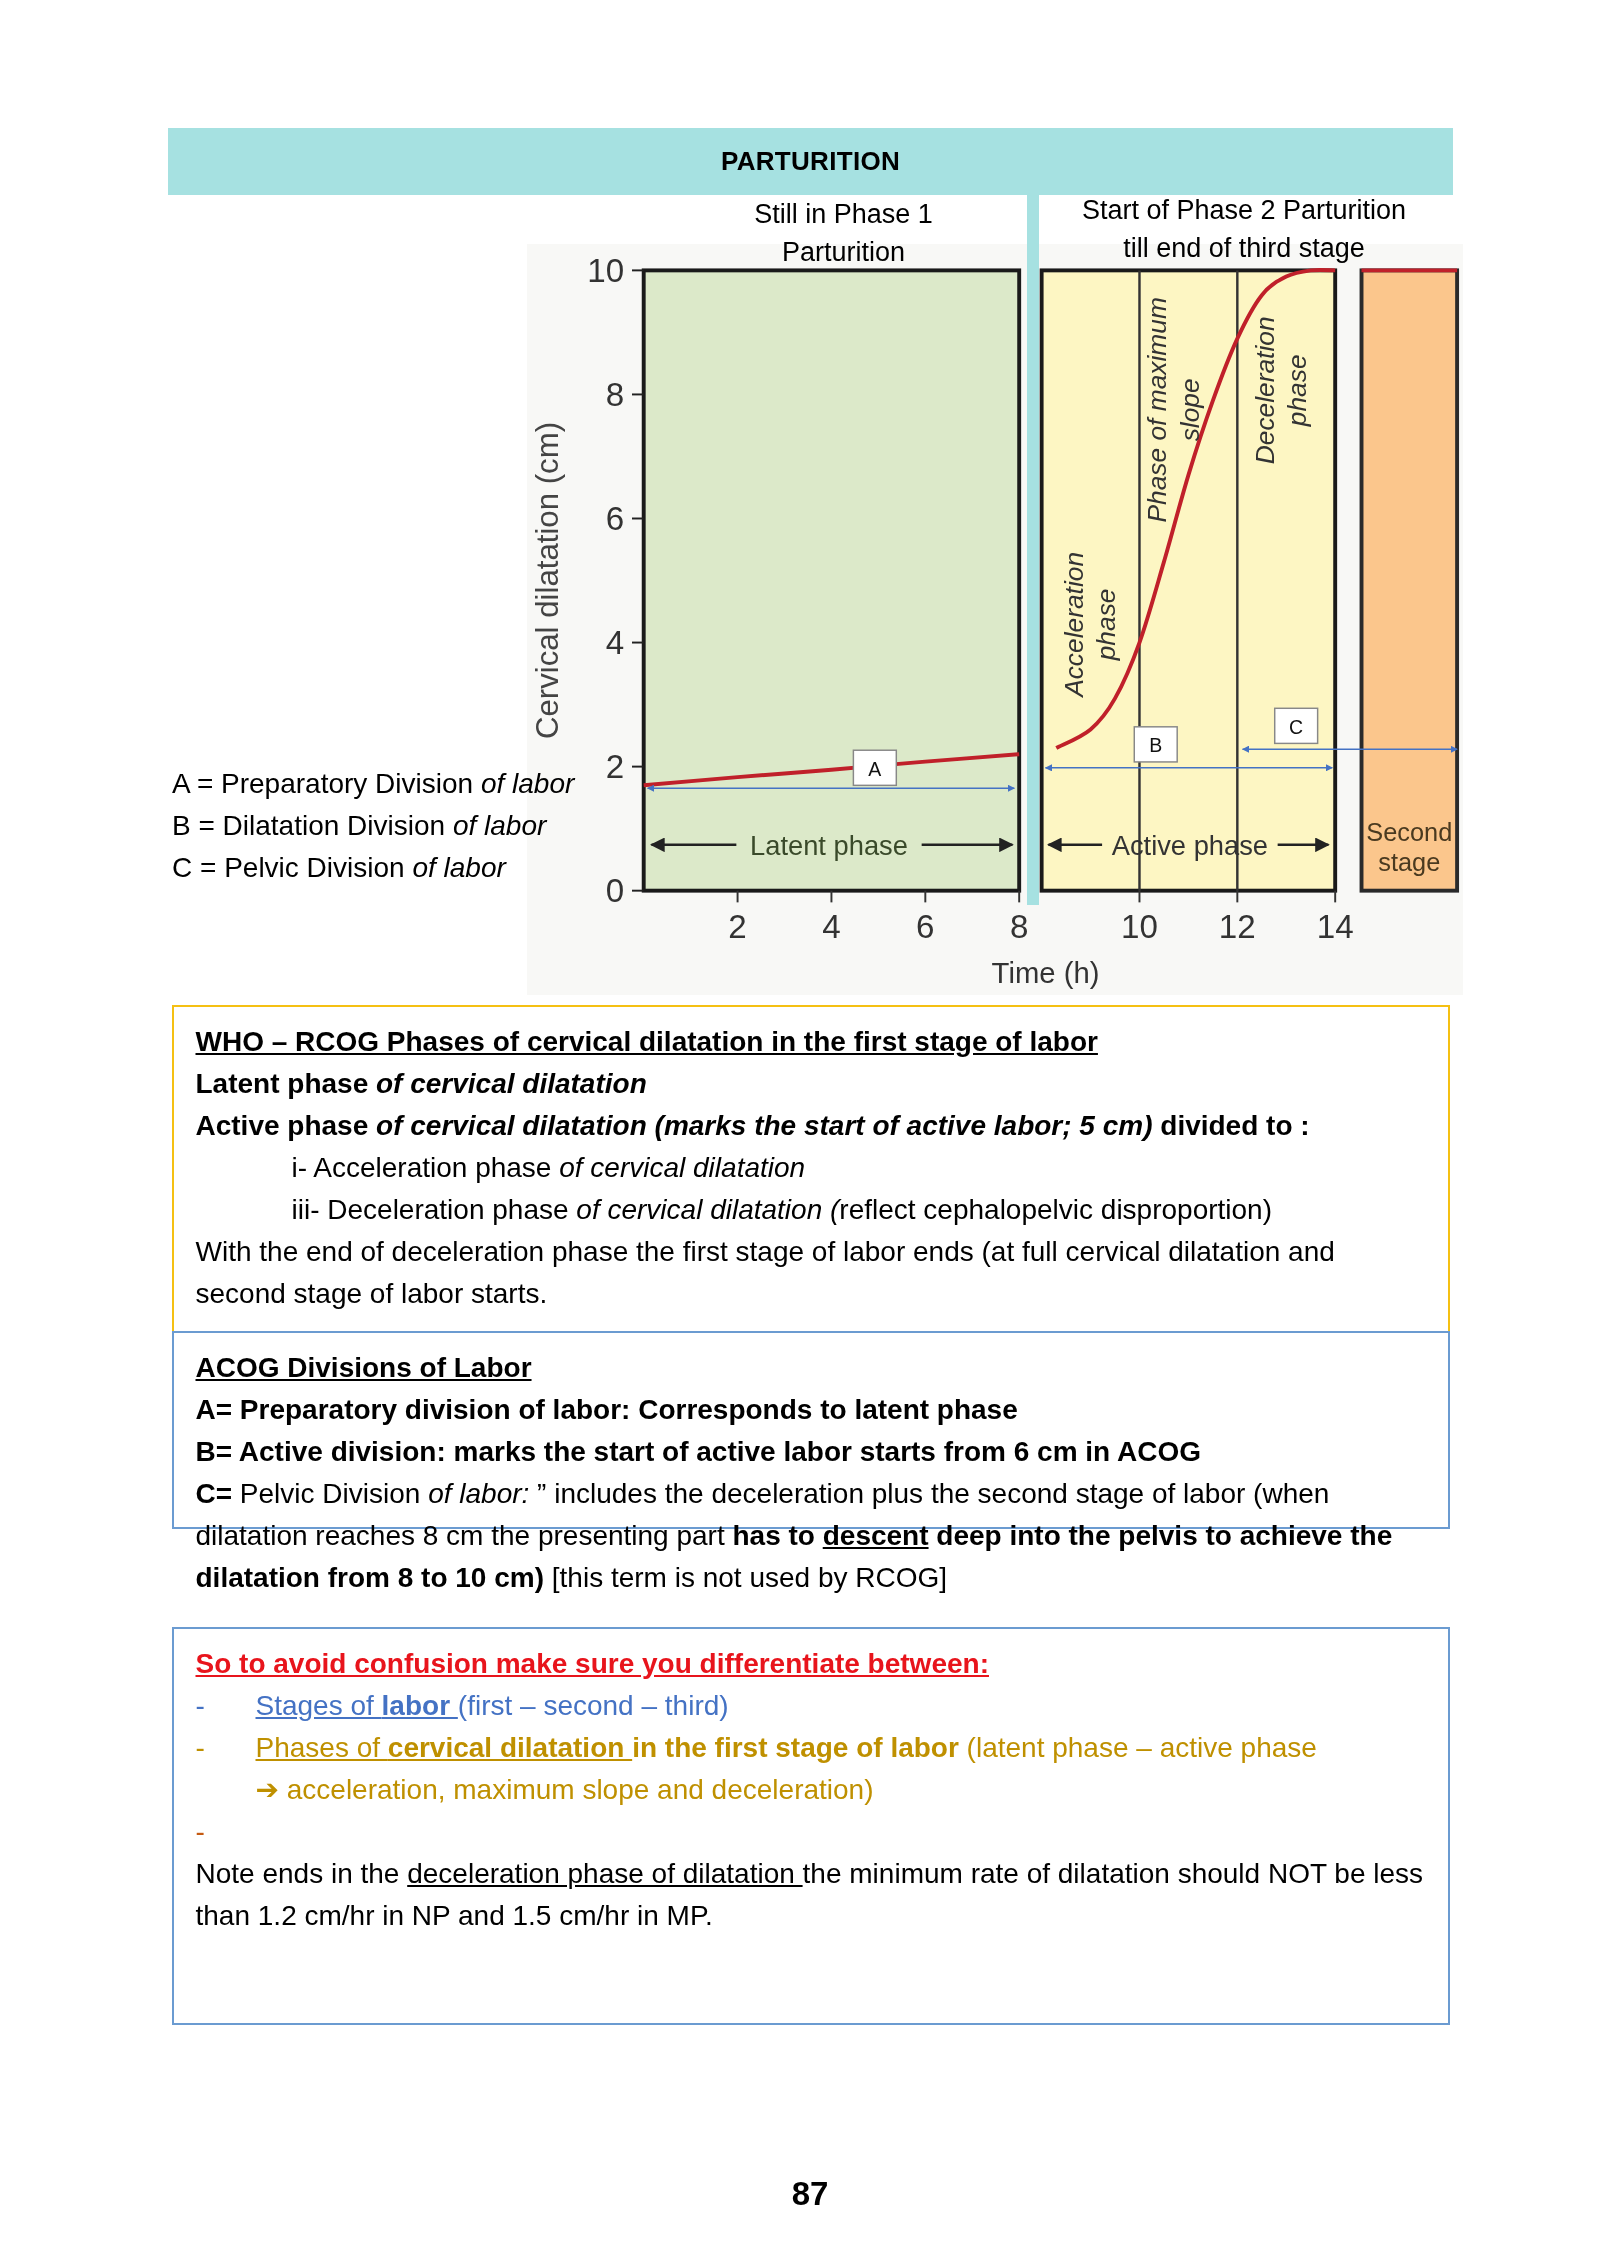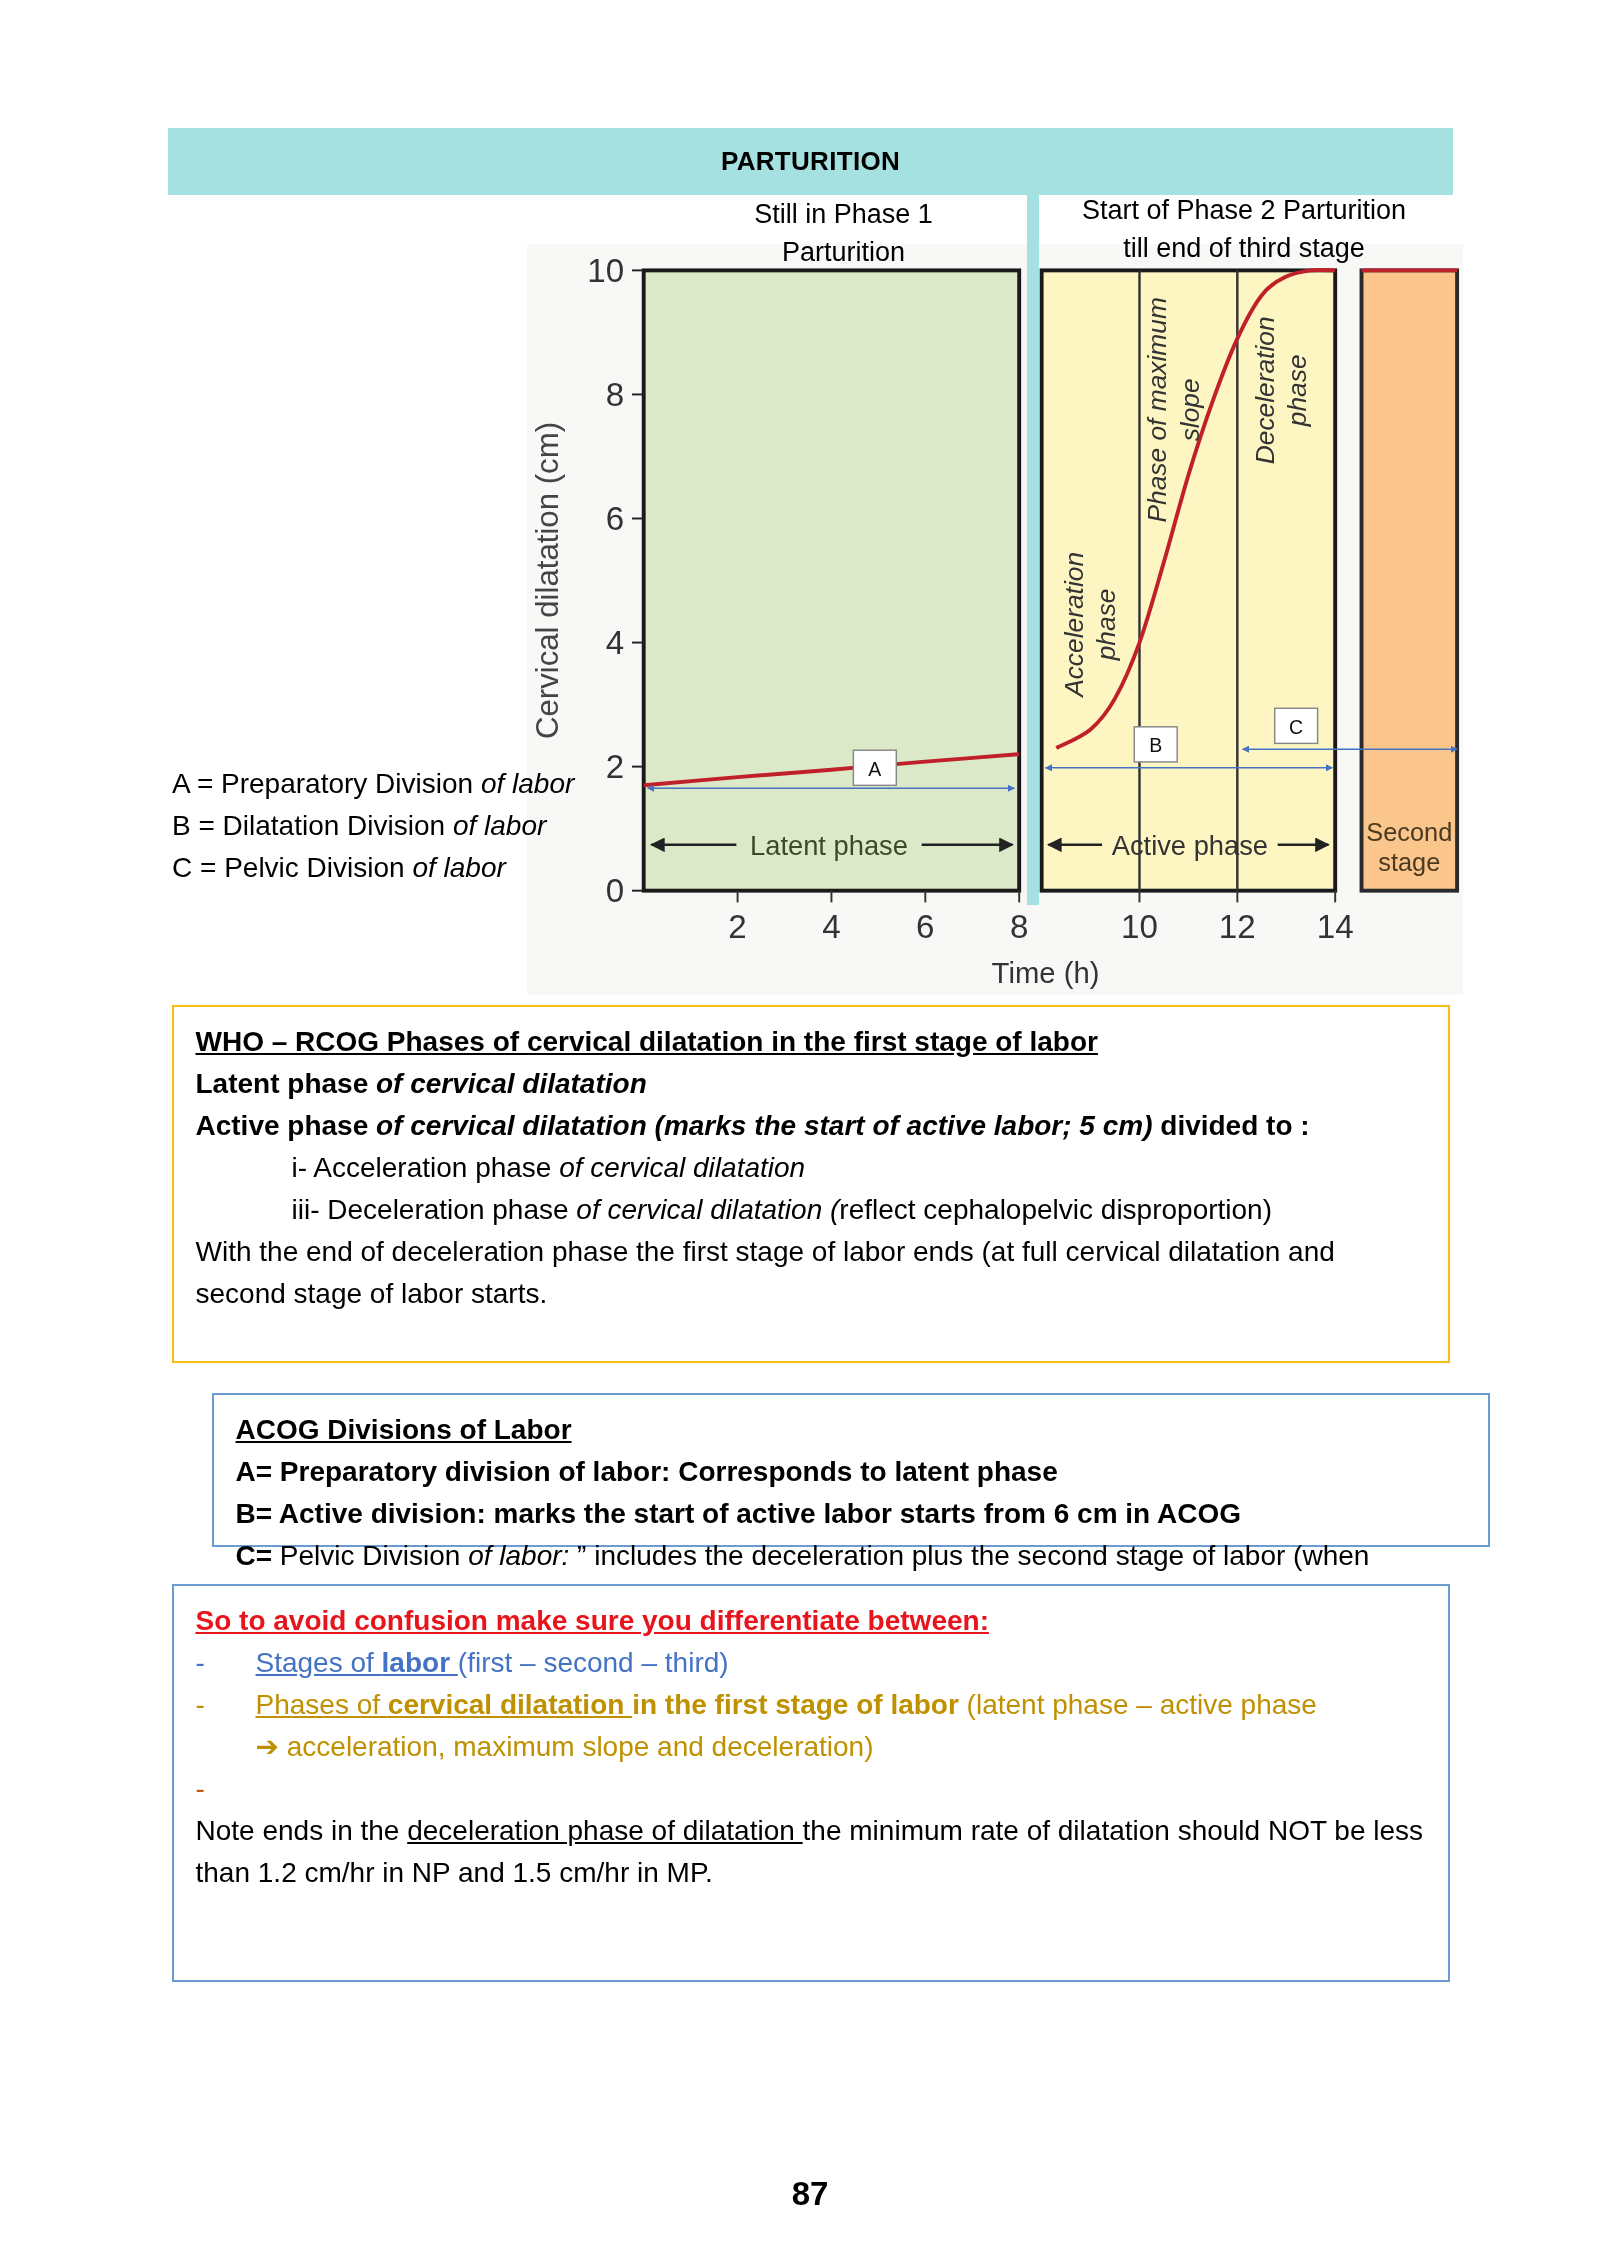--- a/index.html
+++ b/index.html
@@ -13,22 +13,22 @@
   .caption { font-size:27px; text-align:center; line-height:38px; }
   .cap1 { left:702px; top:195px; width:283px; }
   .cap2 { left:1044px; top:191px; width:400px; }
   .chart-bg { left:527px; top:244px; width:936px; height:751px; background:#f8f8f6; }
   svg.chart { position:absolute; left:0; top:0; }
   .legend-line { font-size:28px; left:172px; white-space:nowrap; }
   .legend-line i { font-style:italic;margin-top:28px; }
   .box { left:172px; width:1278px; background:#fff; box-sizing:border-box;
          padding:13.7px 19.5px 0 21.5px; font-size:28px; line-height:42px; }
   .box.yellow { top:1005px; height:358px; border:2.9px solid #f5c013; }
-  .box.blue1 { top:1393px; height:154px; border:2.9px solid #6b9bd1;margin-left:40px; }
-  .box.blue2 { top:1584px; height:398px; border:2.9px solid #6b9bd1; }
+  .box.blue1 { top:1331px; height:198px; border:2.9px solid #6b9bd1; }
+  .box.blue2 { top:1627px; height:398px; border:2.9px solid #6b9bd1; }
   .u { text-decoration:underline; }
   .b { font-weight:bold; }
   .i { font-style:italic; }
   .indent { padding-left:96px; }
   .dash-row { display:flex; }
   .dash { width:60px; flex:none; }
   .c-red { color:#e8141c; }
   .c-blue { color:#4472c4; }
   .c-gold { color:#bf9000; }
   .c-orange { color:#c55a11; }

